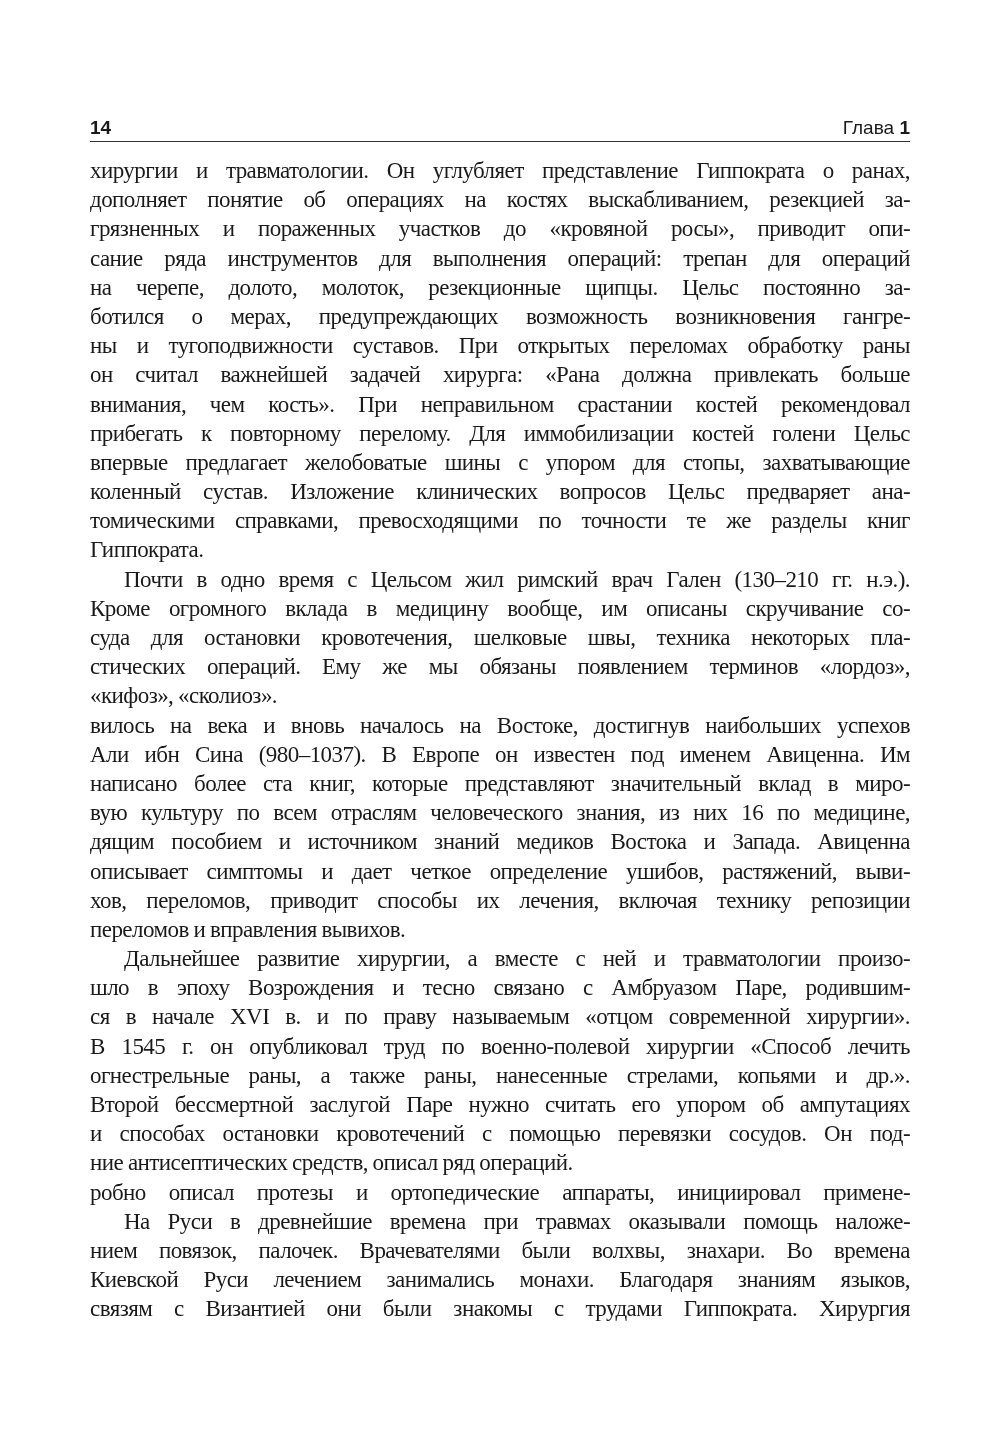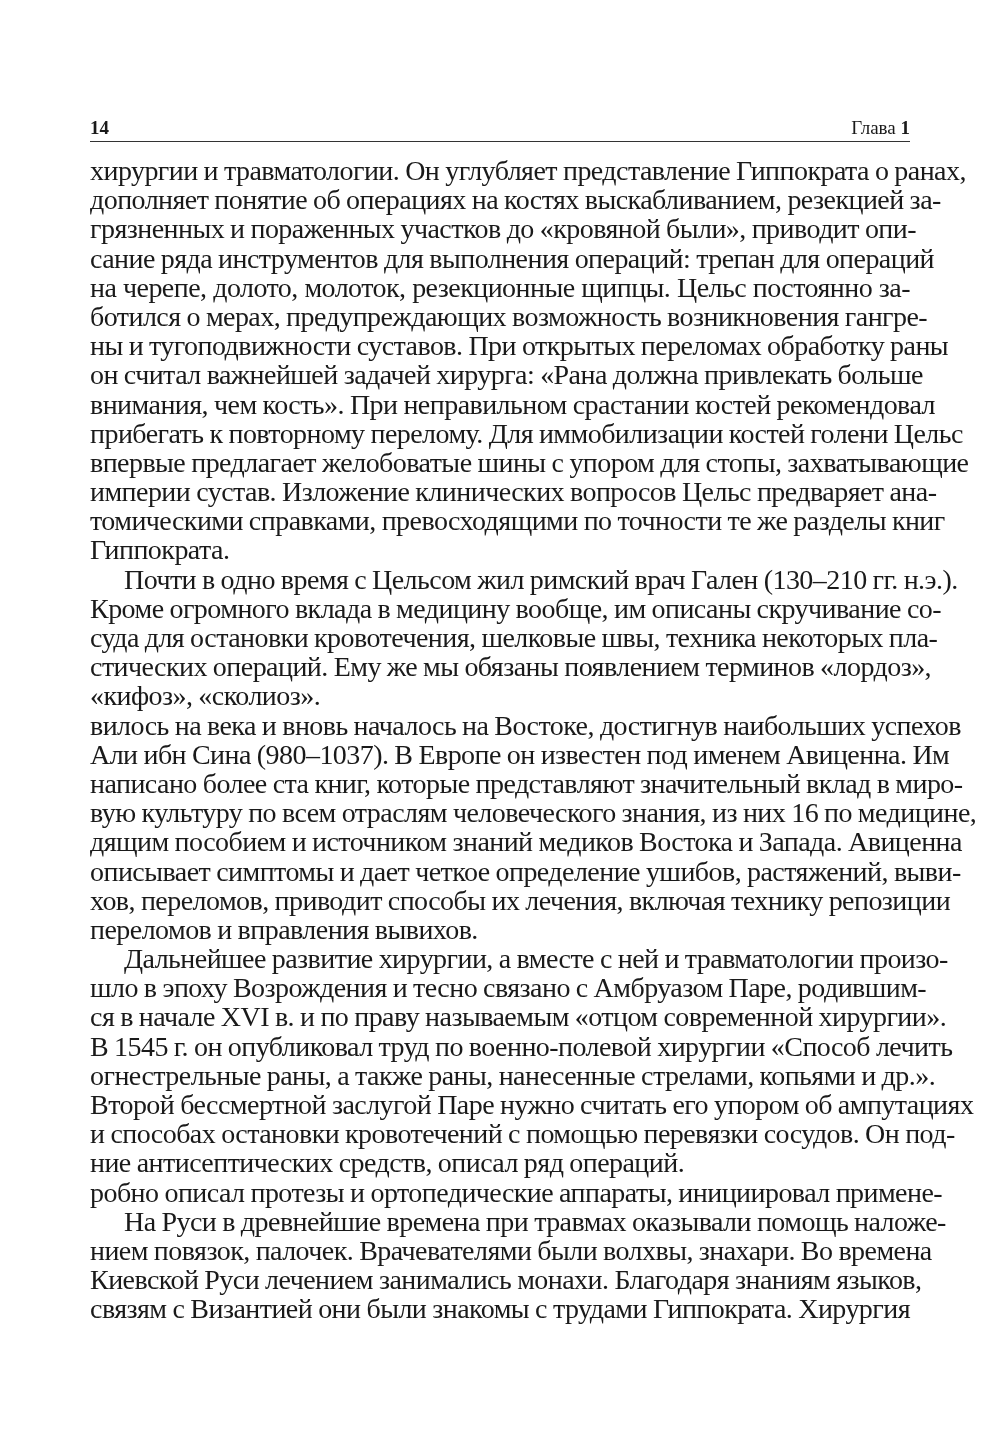--- a/index.html
+++ b/index.html
@@ -1,49 +1,49 @@
 <!DOCTYPE html>
 <html><head>
 <meta charset="utf-8">
 <style>
   html, body { margin: 0; padding: 0; background: #ffffff; }
   body { width: 1000px; height: 1455px; position: relative; overflow: hidden; color: #1a1a1a; }
   .page { position: absolute; left: 90px; top: 112px; width: 820px; }
-  .header { display: flex; justify-content: space-between; align-items: flex-end; height: 27px; border-bottom: 1.5px solid #333; padding-bottom: 2px; font-family: Liberation Serif, serif; font-size: 19px; }
+  .header { display: flex; justify-content: space-between; align-items: flex-end; height: 27px; border-bottom: 1.5px solid #333; padding-bottom: 2px; font-family: Liberation Sans, sans-serif; font-size: 19px; }
   .header .pnum { font-weight: bold; }
   .header .chap { font-weight: normal; }
   .header .chap b { font-weight: bold; }
-  .body { margin-top: 14px; font-family: "Liberation Serif", serif; font-size: 28px; line-height: 29.2px; letter-spacing: -0.55px; word-spacing: -0.5px; }
+  .body { margin-top: 14px; font-family: "Liberation Serif", serif; font-size: 23px; line-height: 29.2px; letter-spacing: -0.55px; word-spacing: -0.5px; }
   .line { display: block; white-space: nowrap; text-align: justify; text-align-last: justify; height: 29.2px; }
   .line.last { text-align-last: left; }
   .line.indent { padding-left: 34px; }
 </style>
 </head>
 <body>
 
 <div class="page">
   <div class="header">
     <span class="pnum">14</span>
     <span class="chap"><span>Глава</span> <b>1</b></span>
   </div>
 
   <div class="body">
     <div>
       <span class="line">хирургии и травматологии. Он углубляет представление Гиппократа о ранах,</span>
       <span class="line">дополняет понятие об операциях на костях выскабливанием, резекцией за-</span>
-      <span class="line">грязненных и пораженных участков до «кровяной были», приводит опи-</span>
+      <span class="line">грязненных и пораженных участков до «кровяной росы», приводит опи-</span>
       <span class="line">сание ряда инструментов для выполнения операций: трепан для операций</span>
       <span class="line">на черепе, долото, молоток, резекционные щипцы. Цельс постоянно за-</span>
       <span class="line">ботился о мерах, предупреждающих возможность возникновения гангре-</span>
       <span class="line">ны и тугоподвижности суставов. При открытых переломах обработку раны</span>
       <span class="line">он считал важнейшей задачей хирурга: «Рана должна привлекать больше</span>
       <span class="line">внимания, чем кость». При неправильном срастании костей рекомендовал</span>
       <span class="line">прибегать к повторному перелому. Для иммобилизации костей голени Цельс</span>
       <span class="line">впервые предлагает желобоватые шины с упором для стопы, захватывающие</span>
-      <span class="line">империи сустав. Изложение клинических вопросов Цельс предваряет ана-</span>
+      <span class="line">коленный сустав. Изложение клинических вопросов Цельс предваряет ана-</span>
       <span class="line">томическими справками, превосходящими по точности те же разделы книг</span>
       <span class="line last">Гиппократа.</span>
     </div>
 
     <div>
       <span class="line indent">Почти в одно время с Цельсом жил римский врач Гален (130–210 гг. н.э.).</span>
       <span class="line">Кроме огромного вклада в медицину вообще, им описаны скручивание со-</span>
       <span class="line">суда для остановки кровотечения, шелковые швы, техника некоторых пла-</span>
       <span class="line">стических операций. Ему же мы обязаны появлением терминов «лордоз»,</span>
       <span class="line last">«кифоз», «сколиоз».</span>

